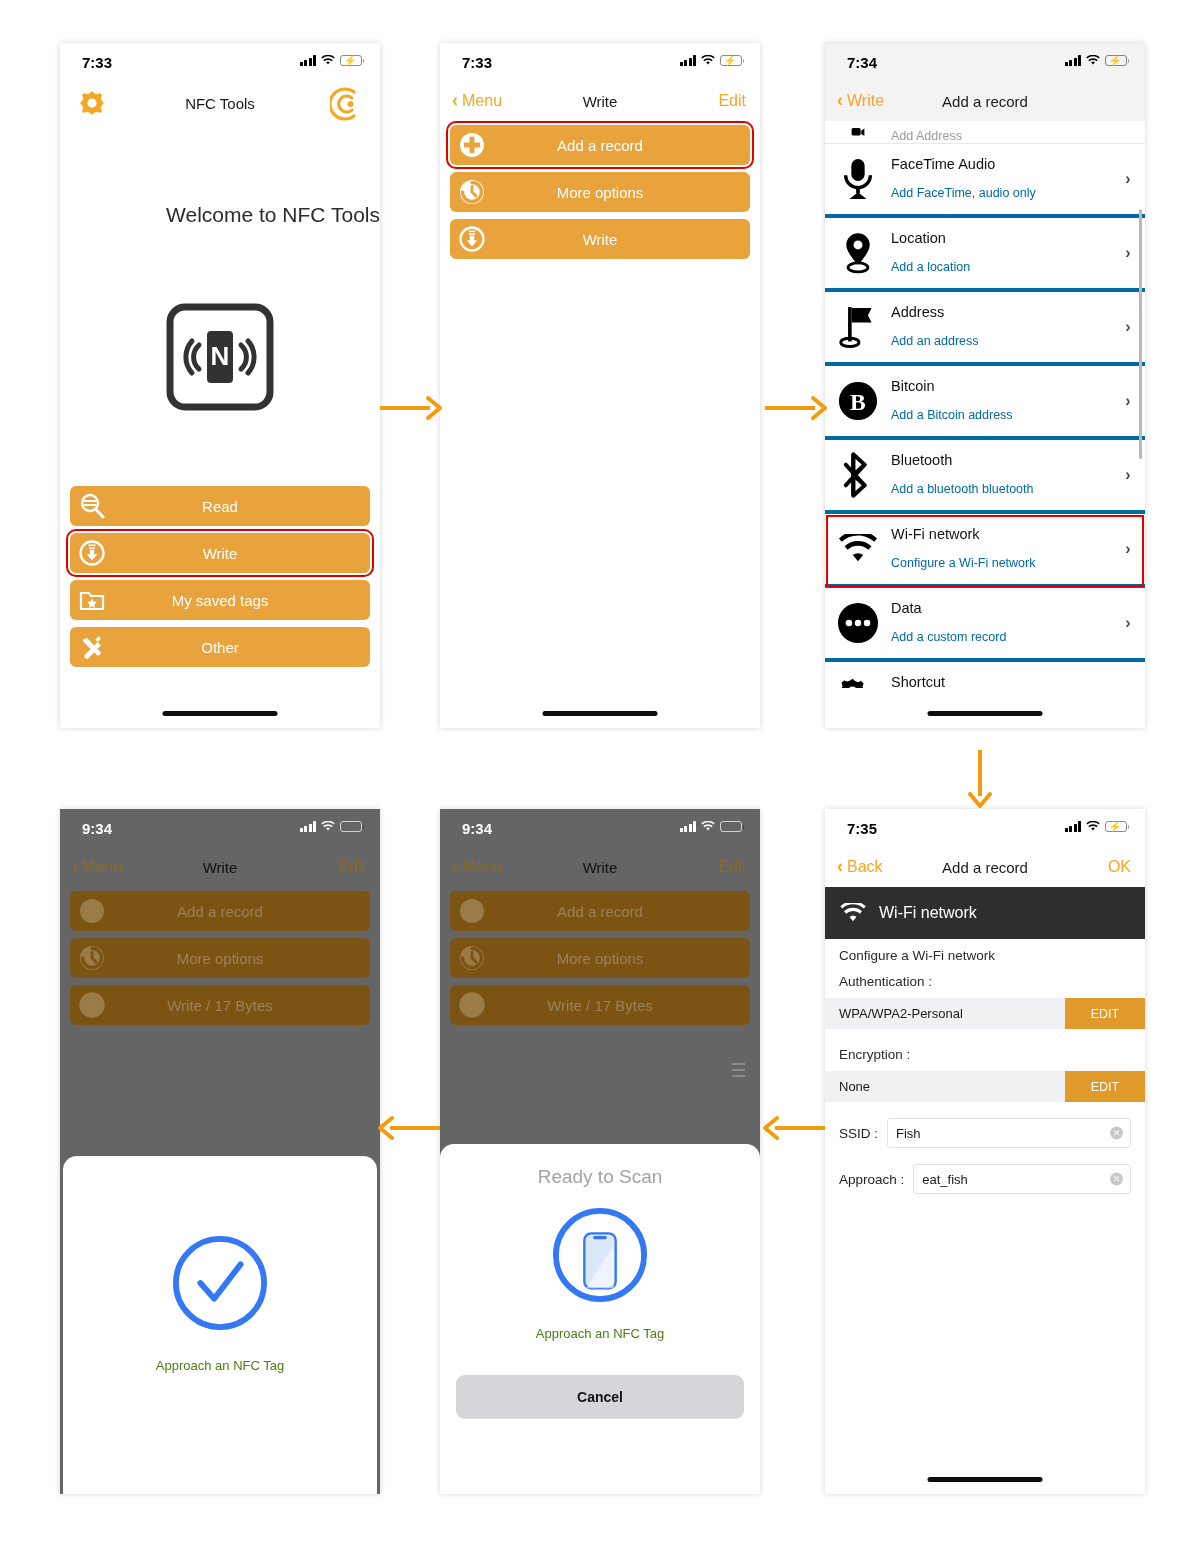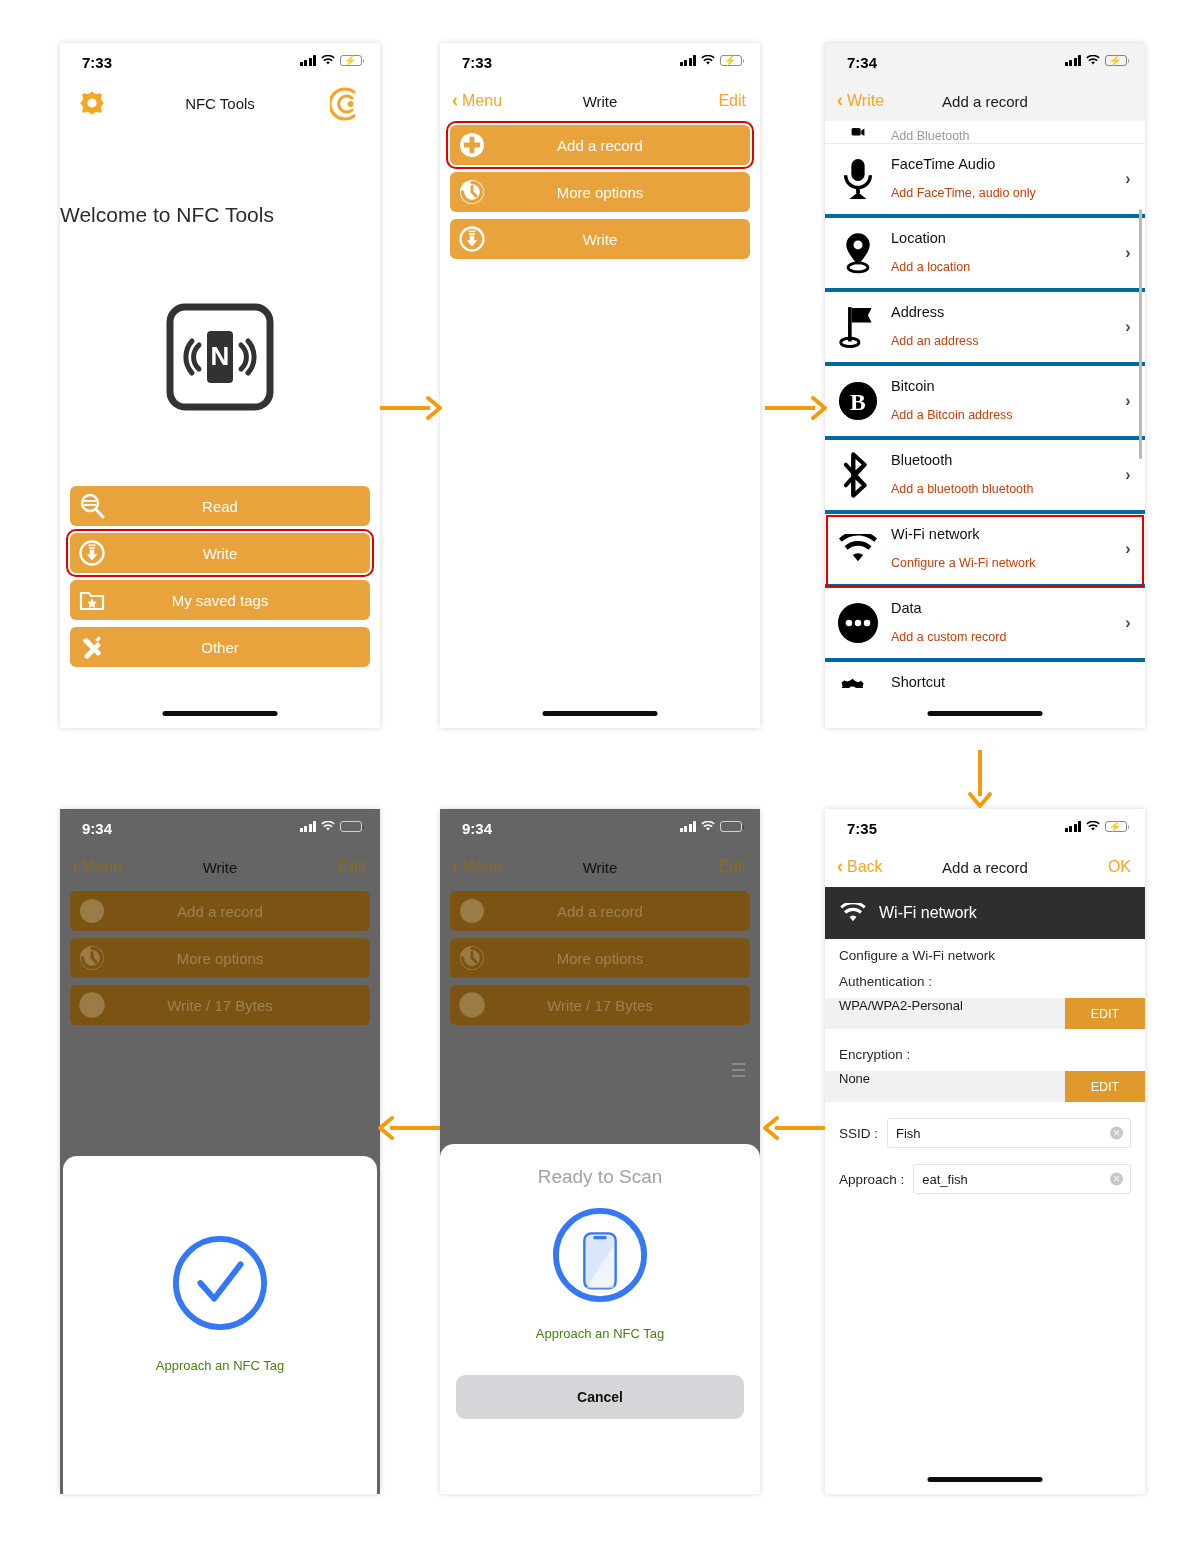--- a/index.html
+++ b/index.html
@@ -69,36 +69,36 @@
   
   .home-ind{
     position:absolute;bottom:12px;left:50%;transform:translateX(-50%);
     width:115px;height:5px;background:#0d0d0d;border-radius:3px;
   }
 
   
   .gear-btn{position:absolute;left:16px;top:44px;width:32px;height:32px;}
   .brandmark{position:absolute;right:16px;top:44px;width:34px;height:34px;}
   .welcome-title{
-    position:absolute;left:0;right:0;top:160px;text-align:left;
+    position:absolute;left:0;right:0;top:160px;text-align:right;
     font-size:21px;color:#2b2b2b;
   }
   .nfc-logo{position:absolute;left:50%;top:260px;transform:translateX(-50%);
     width:108px;height:108px;}
 
   
   .list-scroll{position:relative;background:#fff;}
   .row{
     height:70px;display:flex;align-items:center;border-bottom:4px solid #0369a1;
     position:relative;background:#fff;
   }
   .row .ic{width:66px;display:flex;align-items:center;justify-content:center;flex:0 0 66px;}
   .row .txt{flex:1;}
   .row .t1{font-size:14.5px;color:#111;line-height:1.35;}
-  .row .t2{font-size:12.5px;color:#c2410c;line-height:1.4;margin-top:10px;}
+  .row .t2{font-size:12.5px;color:#0369a1;line-height:1.4;margin-top:10px;}
   .row .arr{width:34px;text-align:center;color:#4a4a4a;font-size:16px;font-weight:bold;}
   .row-partial{height:22px;overflow:hidden;display:flex;align-items:flex-end;
     border-bottom:1px solid #e9e9e9;background:#fff;}
   .row-partial .ic{width:66px;flex:0 0 66px;display:flex;justify-content:center;}
   .scroll-thumb{
     position:absolute;right:3px;width:3px;background:#b9b9b9;border-radius:2px;
   }
   .list-topbar-bg{background:#f3f3f3;}
 
   
@@ -126,21 +126,21 @@
   }
 
   
   .wifi-header{
     height:52px;background:#2e2e2e;display:flex;align-items:center;gap:12px;
     padding-left:14px;
   }
   .wifi-header .wt{color:#fff;font-size:16px;}
   .cfg-line{font-size:13.5px;color:#2b2b2b;padding:9px 14px 0 14px;}
   .cfg-row{
-    height:31px;background:#f1f1f4;display:flex;align-items:flex-start;
+    height:31px;background:#f1f1f4;display:flex;align-items:center;
     justify-content:space-between;margin-top:9px;
   }
   .cfg-row .val{font-size:13px;color:#1a1a1a;padding-left:14px;}
   .cfg-row .edit{
     width:80px;height:31px;background:#E09A2B;color:#fff;font-size:12.5px;
     display:flex;align-items:center;justify-content:center;
   }
   .field-row{display:flex;align-items:center;padding:0 14px;margin-top:16px;gap:9px;}
   .field-row .flbl{font-size:13.5px;color:#1f1f1f;white-space:nowrap;}
   .field-row .fbox{
@@ -352,21 +352,21 @@
   </div>
 
   <div class="list-scroll" style="height:567px;overflow:hidden;position:relative;">
     <div class="row-partial">
       <span class="ic">
         <svg viewBox="0 0 30 30" width="30" height="16">
             <rect x="3" y="2" width="17" height="14" rx="3" fill="#000"></rect>
             <path d="M21 7l6-4v14l-6-4z" fill="#000"></path>
           </svg>
       </span>
-      <span class="t2" style="color:#9a9a9a;font-size:12.5px;">Add Bluetooth</span>
+      <span class="t2" style="color:#9a9a9a;font-size:12.5px;">Add Address</span>
     </div>
 
     <div class="row">
       <span class="ic">
         <svg viewBox="0 0 40 46" width="38" height="44">
           <rect x="13" y="2" width="14" height="23" rx="7" fill="#000"></rect>
           <path d="M7 19a13 13 0 0026 0" fill="none" stroke="#000" stroke-width="3.6"></path>
           <rect x="18" y="31" width="4" height="7" fill="#000"></rect>
           <path d="M11 44l9-7 9 7z" fill="#000"></path>
         </svg>

